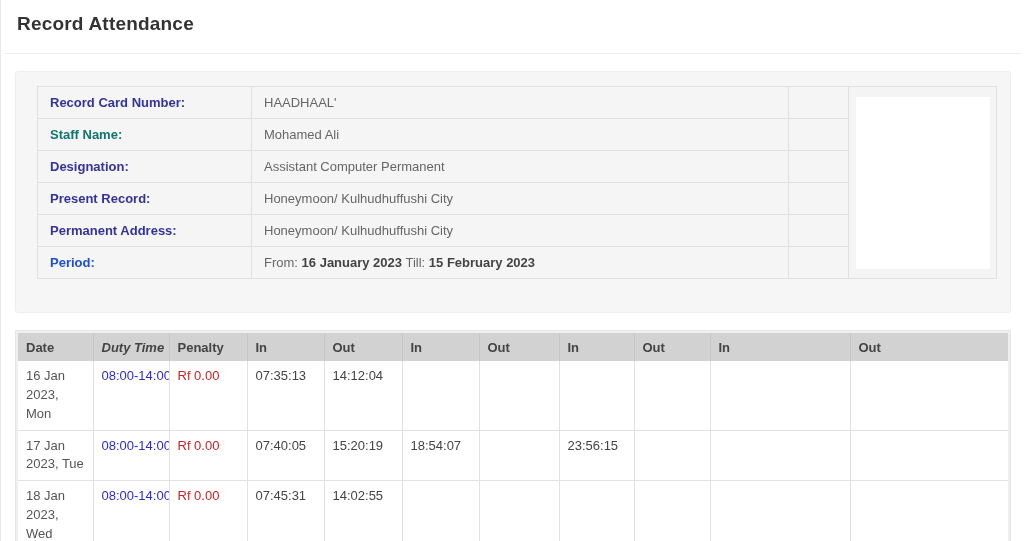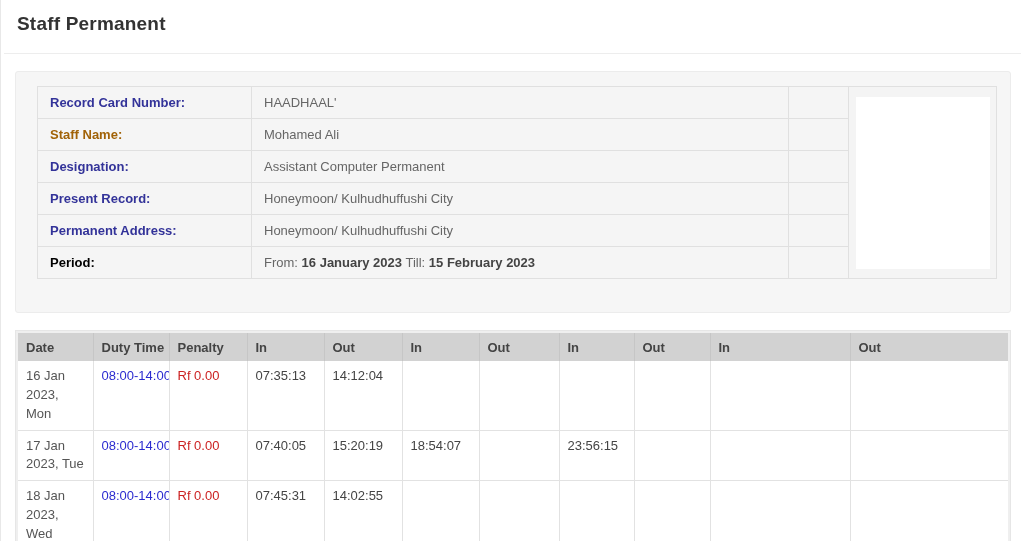--- a/index.html
+++ b/index.html
@@ -52,62 +52,62 @@
     white-space:nowrap; overflow:hidden;
   }
   .att-table td:first-child { border-left:none; white-space:normal; color:#555; }
   .att-table td:last-child { border-right:none; }
   .date-line { display:block; }
   td.duty { cursor:pointer; }
 </style>
 </head>
 <body>
 
-<h1 class="page-title">Staff Permanent</h1>
+<h1 class="page-title">Record Attendance</h1>
 <hr class="title-rule">
 
 <div class="info-panel">
   <table class="info-table">
     <colgroup>
         <col style="width:214px">
         <col style="width:537px">
         <col style="width:60px">
         <col style="width:148px">
       </colgroup>
     <tbody>
         <tr>
       <td class="info-label lbl" style="color: rgb(51, 51, 153);">Record Card Number:</td>
       <td class="info-value">HAADHAAL'</td>
       <td class="info-empty"></td>
       <td class="info-photo" rowspan="6">
         <div class="photo-box"></div>
       </td>
     </tr>
     <tr>
-      <td class="info-label lbl" style="color: #a16207;">Staff Name:</td>
+      <td class="info-label lbl" style="color: #0f766e;">Staff Name:</td>
       <td class="info-value">Mohamed Ali</td>
       <td class="info-empty"></td>
     </tr>
     <tr>
       <td class="info-label lbl" style="color: rgb(51, 51, 153);">Designation:</td>
       <td class="info-value">Assistant Computer Permanent</td>
       <td class="info-empty"></td>
     </tr>
     <tr>
       <td class="info-label lbl" style="color: rgb(51, 51, 153);">Present Record:</td>
       <td class="info-value">Honeymoon/ Kulhudhuffushi City</td>
       <td class="info-empty"></td>
     </tr>
     <tr>
       <td class="info-label lbl" style="color: rgb(51, 51, 153);">Permanent Address:</td>
       <td class="info-value">Honeymoon/ Kulhudhuffushi City</td>
       <td class="info-empty"></td>
     </tr>
     <tr>
-      <td class="info-label lbl" style="color: #000000;">Period:</td>
+      <td class="info-label lbl" style="color: #1d4ed8;">Period:</td>
       <td class="info-value">
         <span class="period-text">From:</span>
         <span class="period-bold">16 January 2023</span>
         <span class="period-text">Till:</span>
         <span class="period-bold">15 February 2023</span>
       </td>
       <td class="info-empty"></td>
     </tr>
   </tbody>
     </table>
@@ -124,21 +124,21 @@
         <col style="width:77px">
       <col style="width:80px">
         <col style="width:75px">
         <col style="width:76px">
       <col style="width:140px">
         <col>
     </colgroup>
     <thead>
       <tr class="hdr">
         <th style="background: rgb(210, 210, 210);">Date</th>
-        <th style="background: rgb(210, 210, 210);">Duty Time</th>
+        <th style="background: rgb(210, 210, 210); font-style: italic;">Duty Time</th>
         <th style="background: rgb(210, 210, 210);">Penalty</th>
         <th style="background: rgb(210, 210, 210);">In</th>
         <th style="background: rgb(210, 210, 210);">Out</th>
         <th style="background: rgb(210, 210, 210);">In</th>
         <th style="background: rgb(210, 210, 210);">Out</th>
         <th style="background: rgb(210, 210, 210);">In</th>
         <th style="background: rgb(210, 210, 210);">Out</th>
         <th style="background: rgb(210, 210, 210);">In</th>
         <th style="background: rgb(210, 210, 210);">Out</th>
       </tr>

